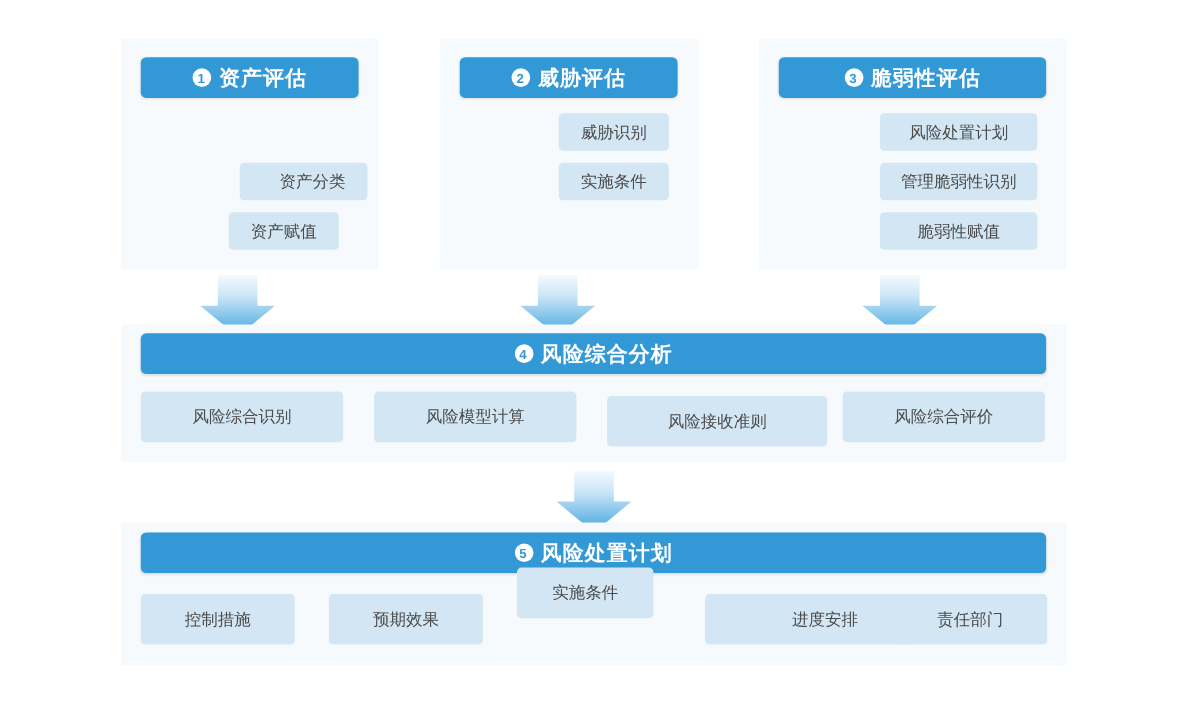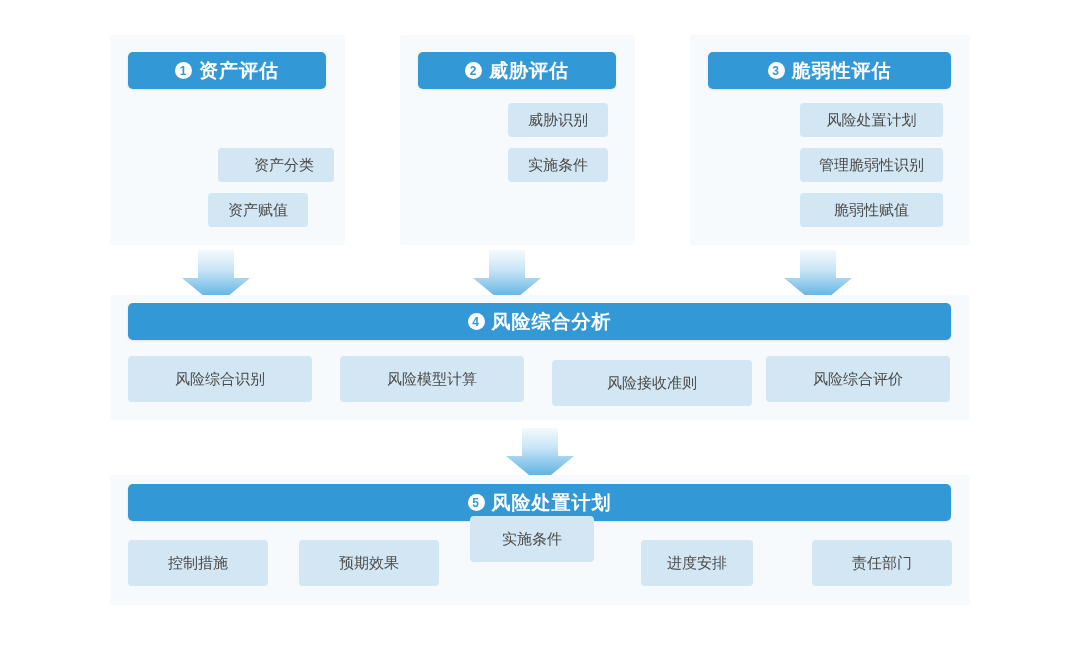--- a/index.html
+++ b/index.html
@@ -101,21 +101,21 @@
   
   .f1 { left: 128px; top: 356px; width: 184px; height: 46px; }
   .f2 { left: 340px; top: 356px; width: 184px; height: 46px; }
   .f3 { left: 552px; top: 360px; width: 200px; height: 46px; }
   .f4 { left: 766px; top: 356px; width: 184px; height: 46px; }
 
   
   .g1 { left: 128px; top: 540px; width: 140px; height: 46px; }
   .g2 { left: 299px; top: 540px; width: 140px; height: 46px; }
   .g3 { left: 470px; top: 516px; width: 124px; height: 46px; }
-  .g4 { left: 641px; top: 540px; width: 112px; height: 46px; }
+  .g4 { left: 641px; top: 540px; width: 164px; height: 46px; padding-left: 27px; }
   .g5 { left: 812px; top: 540px; width: 140px; height: 46px; }
 
   
   .conn {
     position: absolute;
     pointer-events: none;
   }
 </style>
 </head>
 <body>

